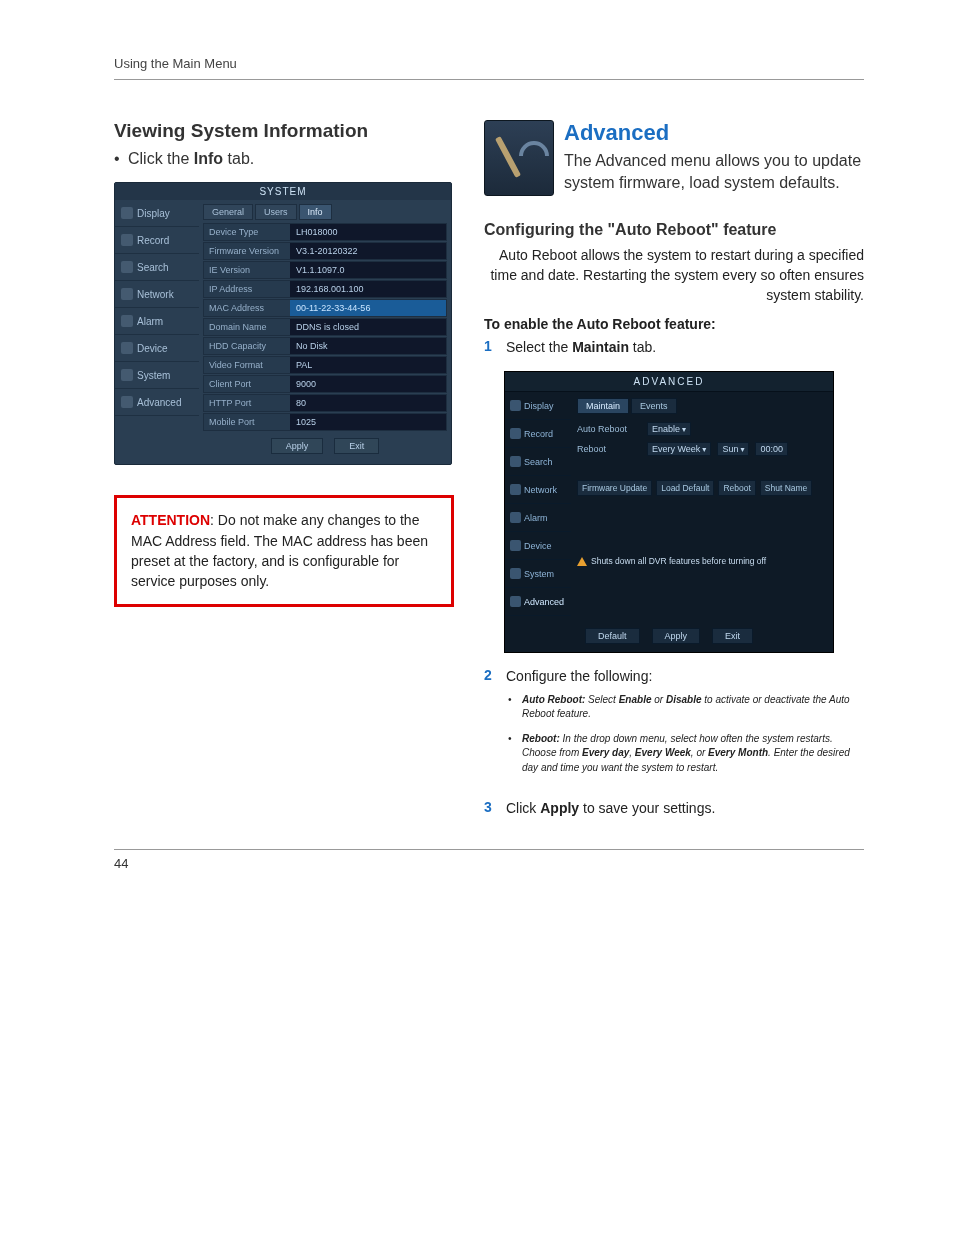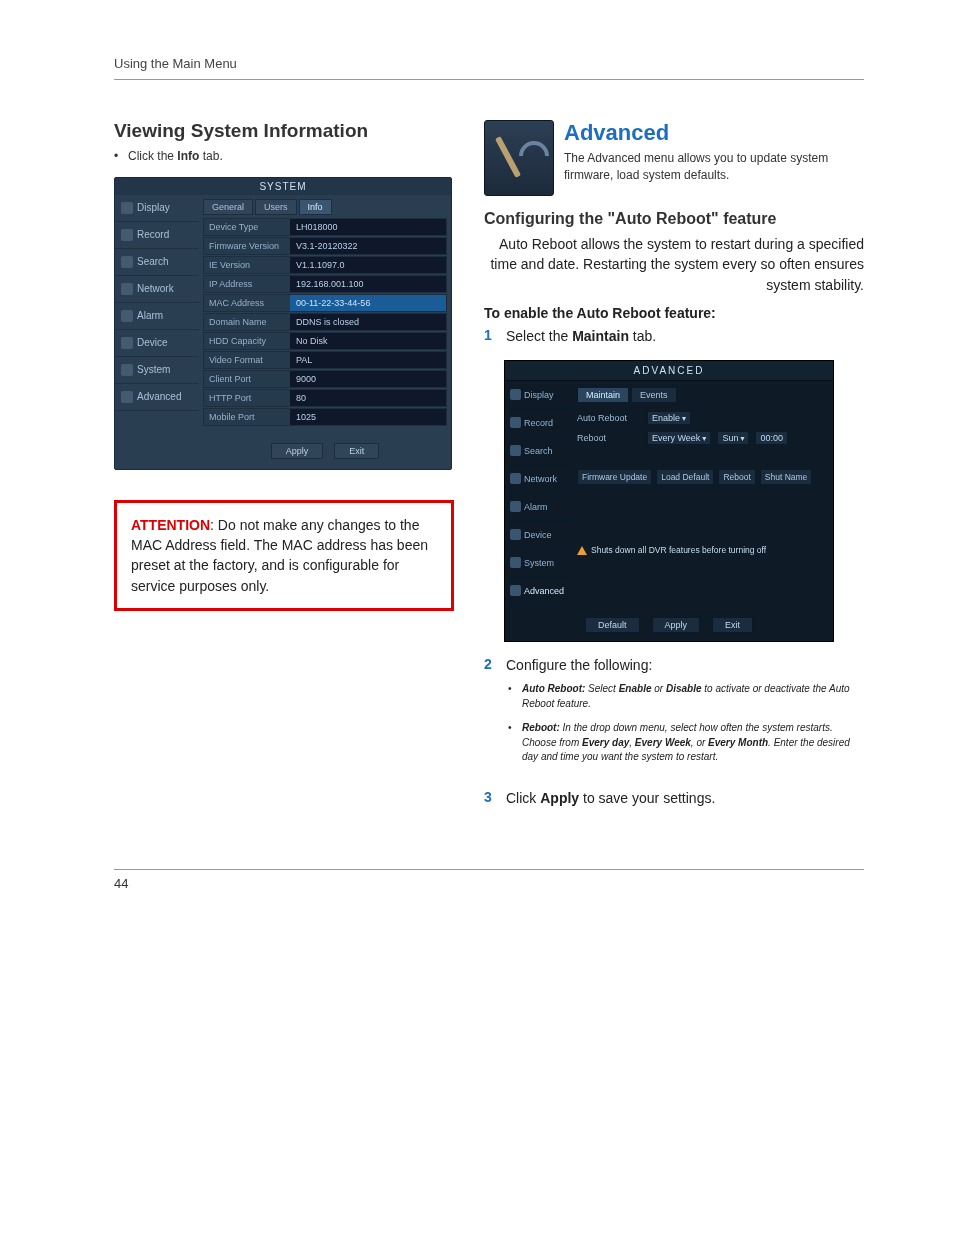--- a/index.html
+++ b/index.html
@@ -10,21 +10,21 @@
   }
   .header {
     font-size: 13px; color: #444; padding-bottom: 8px;
     border-bottom: 1px solid #999; margin-bottom: 40px;
   }
   .columns { display: flex; gap: 30px; }
   .col-left { width: 340px; flex-shrink: 0; }
   .col-right { flex: 1; }
   h2 { font-size: 19px; font-weight: bold; margin-bottom: 6px; color: #333; }
   h1.adv { font-size: 22px; color: #1b6ec2; font-weight: bold; margin-bottom: 4px; }
-  .body-text { font-size: 12px; line-height: 1.4; color: #333; margin-bottom: 12px; }
+  .body-text { font-size: 16px; line-height: 1.4; color: #333; margin-bottom: 12px; }
   .body-text b { font-weight: bold; }
   .bullet { padding-left: 14px; position: relative; }
   .bullet::before { content: "•"; position: absolute; left: 0; }
   .numlist { margin: 6px 0 14px 0; }
   .numitem { display:flex; gap:10px; margin-bottom:14px; }
   .numitem .n { color:#1b6ec2; font-weight:bold; width:12px; flex-shrink:0; font-size:14px; }
   .numitem .t { font-size:14px; line-height:1.4; flex:1; }
   .sub-bullets { margin: 6px 0 0 2px; }
   .sub-bullets .sb { font-size:10px; line-height:1.45; padding-left:14px; position:relative; margin-bottom:10px;font-style:italic;}
   .sub-bullets .sb::before { content:"•"; position:absolute; left:0;}
@@ -40,21 +40,21 @@
   .sys-side .it { padding:7px 6px; font-size:10px; color:#a8c0d8; display:flex; gap:4px; align-items:center; border-bottom:1px solid #1e3042;}
   .sys-side .it .ic { width:12px;height:12px;background:#445a70;border-radius:2px;flex-shrink:0;}
   .sys-main { flex:1; padding:4px 4px 8px 4px; }
   .sys-tabs { display:flex; gap:2px; margin-bottom:3px;}
   .sys-tabs .tab { background:#30455a; padding:2px 8px; font-size:9px; color:#a8c0d8; border:1px solid #1d2e40;}
   .sys-tabs .tab.on { background:#3a5570; color:#d8e8f8;}
   .info-row { display:flex; border:1px solid #1d2e40; margin-bottom:1px;}
   .info-row .k { width:86px; padding:3px 5px; font-size:9px; color:#96b0ca; background:#263a4e;}
   .info-row .v { flex:1; padding:3px 6px; font-size:9px; color:#b8d0e8; background:#0f172a;}
   .info-row .v.sel { background:#1a5c98; color:#c8e4ff;}
-  .sys-btns { text-align:center; padding:16px 0 2px;}
+  .sys-btns { text-align:center; padding:6px 0 2px;}
   .sys-btns .b { display:inline-block; background:#304658; border:1px solid #1a2c3e; padding:2px 14px; font-size:9px; margin:0 4px; color:#b8d0e8;}
 
   
   .attn { border:3px solid #d00; padding:12px 14px; margin-top:30px; font-size:14px; line-height:1.45;}
   .attn .al { color:#d00; font-weight:bold; }
 
   
   .adv-top { display:flex; gap:10px; margin-bottom:14px;}
   .adv-icon { width:70px; height:76px; background:linear-gradient(#2d3f55,#1c2a3a); border:1px solid #0d1720; flex-shrink:0; position:relative; border-radius:3px;}
   .adv-icon::before { content:""; position:absolute; left:20px; top:14px; width:6px; height:44px; background:#b8a070; transform:rotate(-28deg); border-radius:2px;}
@@ -84,21 +84,21 @@
   .adv-row .lbl { font-size:9px; color:#9cbcd8; width:64px;}
   .adv-sel { background:#1a2c3e; border:1px solid #0a1a2a; padding:1px 4px; font-size:9px; color:#c0d8ee; display:inline-flex; align-items:center; gap:2px;}
   .adv-sel .ar { font-size:8px;}
   .adv-actbtns { display:flex; gap:4px; margin-top:24px; margin-bottom:10px;}
   .adv-actbtns .ab { font-size:8.5px; padding:2px 4px; background:#1a2c3e; border:1px solid #0a1a2a; color:#a8c8e0;}
   .adv-warn { font-size:8.5px; color:#c8ddf0; display:flex; align-items:center; gap:4px; margin-top:60px;}
   .adv-warn .wi { width:0;height:0;border-left:5px solid transparent;border-right:5px solid transparent;border-bottom:9px solid #e8a030;}
   .adv-bot { display:flex; gap:12px; justify-content:center; padding:6px 0 8px;}
   .adv-bot .b { font-size:9px; padding:2px 12px; background:#1a2c3e; border:1px solid #0a1a2a; color:#c0d8ee;}
 
-  .footer { position:absolute; left:114px; right:90px; bottom:40px; border-top:1px solid #999; padding-top:6px; font-size:13px; color:#333;}
+  .footer { position:absolute; left:114px; right:90px; bottom:60px; border-top:1px solid #999; padding-top:6px; font-size:13px; color:#333;}
 </style>
 </head>
 <body>
 
 <div class="page">
   <div class="header">Using the Main Menu</div>
 
   <div class="columns">
 
     <div class="col-left">

